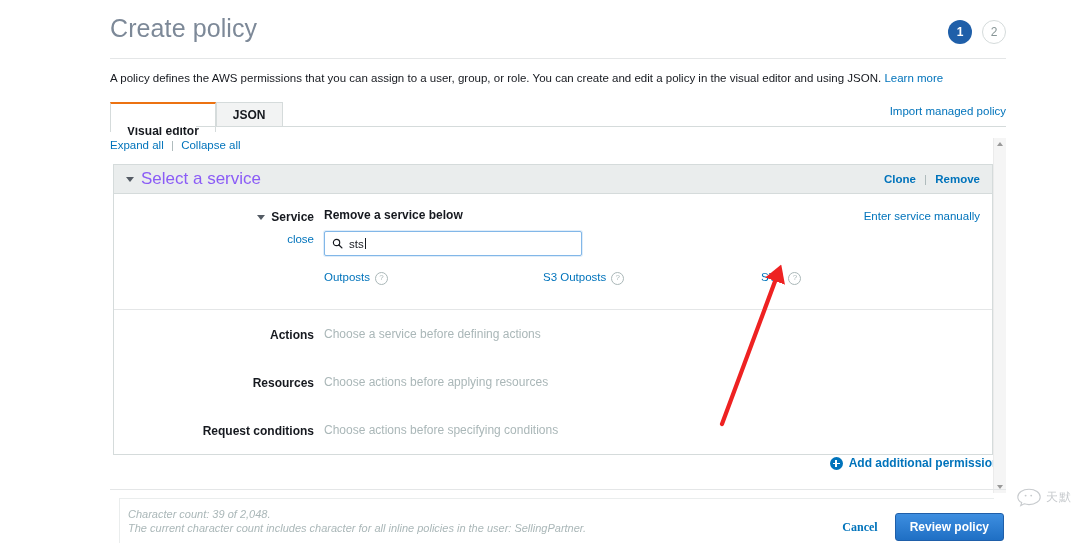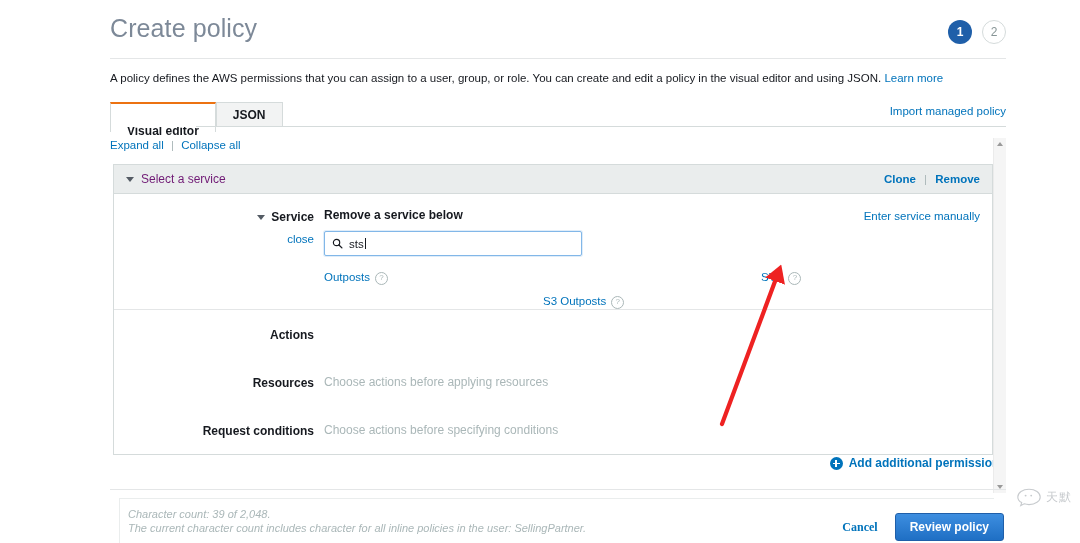--- a/index.html
+++ b/index.html
@@ -174,22 +174,22 @@
   .caret {
     display: inline-block;
     width: 0; height: 0;
     border-left: 4px solid transparent;
     border-right: 4px solid transparent;
     border-top: 5px solid #545b64;
     margin-right: 7px;
     vertical-align: middle;
   }
   .perm-head-title {
-    font-size: 12px;
-    color: #701a75;
+    font-size: 17px;
+    color: #8b5cf6;
   }
   .perm-head-actions {
     margin-left: auto;
     font-size: 11.5px;
   }
   .perm-head-actions a { color: #0073bb; text-decoration: none; font-weight: 700; cursor: pointer; }
   .perm-head-actions .sep { color: #aab7b8; padding: 0 5px; }
 
   .perm-body { background: #ffffff; }
 
@@ -508,33 +508,34 @@
             <svg class="search-icon" viewBox="0 0 16 16">
               <circle cx="6.6" cy="6.6" r="4.6" fill="none" stroke="#16191f" stroke-width="1.7"></circle>
               <line x1="10.1" y1="10.1" x2="14.4" y2="14.4" stroke="#16191f" stroke-width="1.9" stroke-linecap="round"></line>
             </svg>
             <span class="search-text"><span>sts</span><span class="caret-bar"></span></span>
           </div>
           <div class="svc-results">
             <span class="svc-item" style="left:0px;">
               <a href="#">Outposts</a><span class="q-icon">?</span>
             </span>
-            <span class="svc-item" style="left:219px;margin-top:24px;">
+            <span class="svc-item" style="left:219px;">
               <a href="#">S3 Outposts</a><span class="q-icon">?</span>
             </span>
             <span class="svc-item" style="left:437px;">
               <a href="#">STS</a><span class="q-icon">?</span>
             </span>
           </div>
         </div>
         <a class="manual-link" href="#">Enter service manually</a>
       </div>
 
       <div class="row row-plain">
         <div class="row-label">Actions</div>
+        <div class="row-content">Choose a service before defining actions</div>
       </div>
 
       <div class="row row-plain">
         <div class="row-label">Resources</div>
         <div class="row-content">Choose actions before applying resources</div>
       </div>
 
       <div class="row row-plain">
         <div class="row-label">Request conditions</div>
         <div class="row-content">Choose actions before specifying conditions</div>

